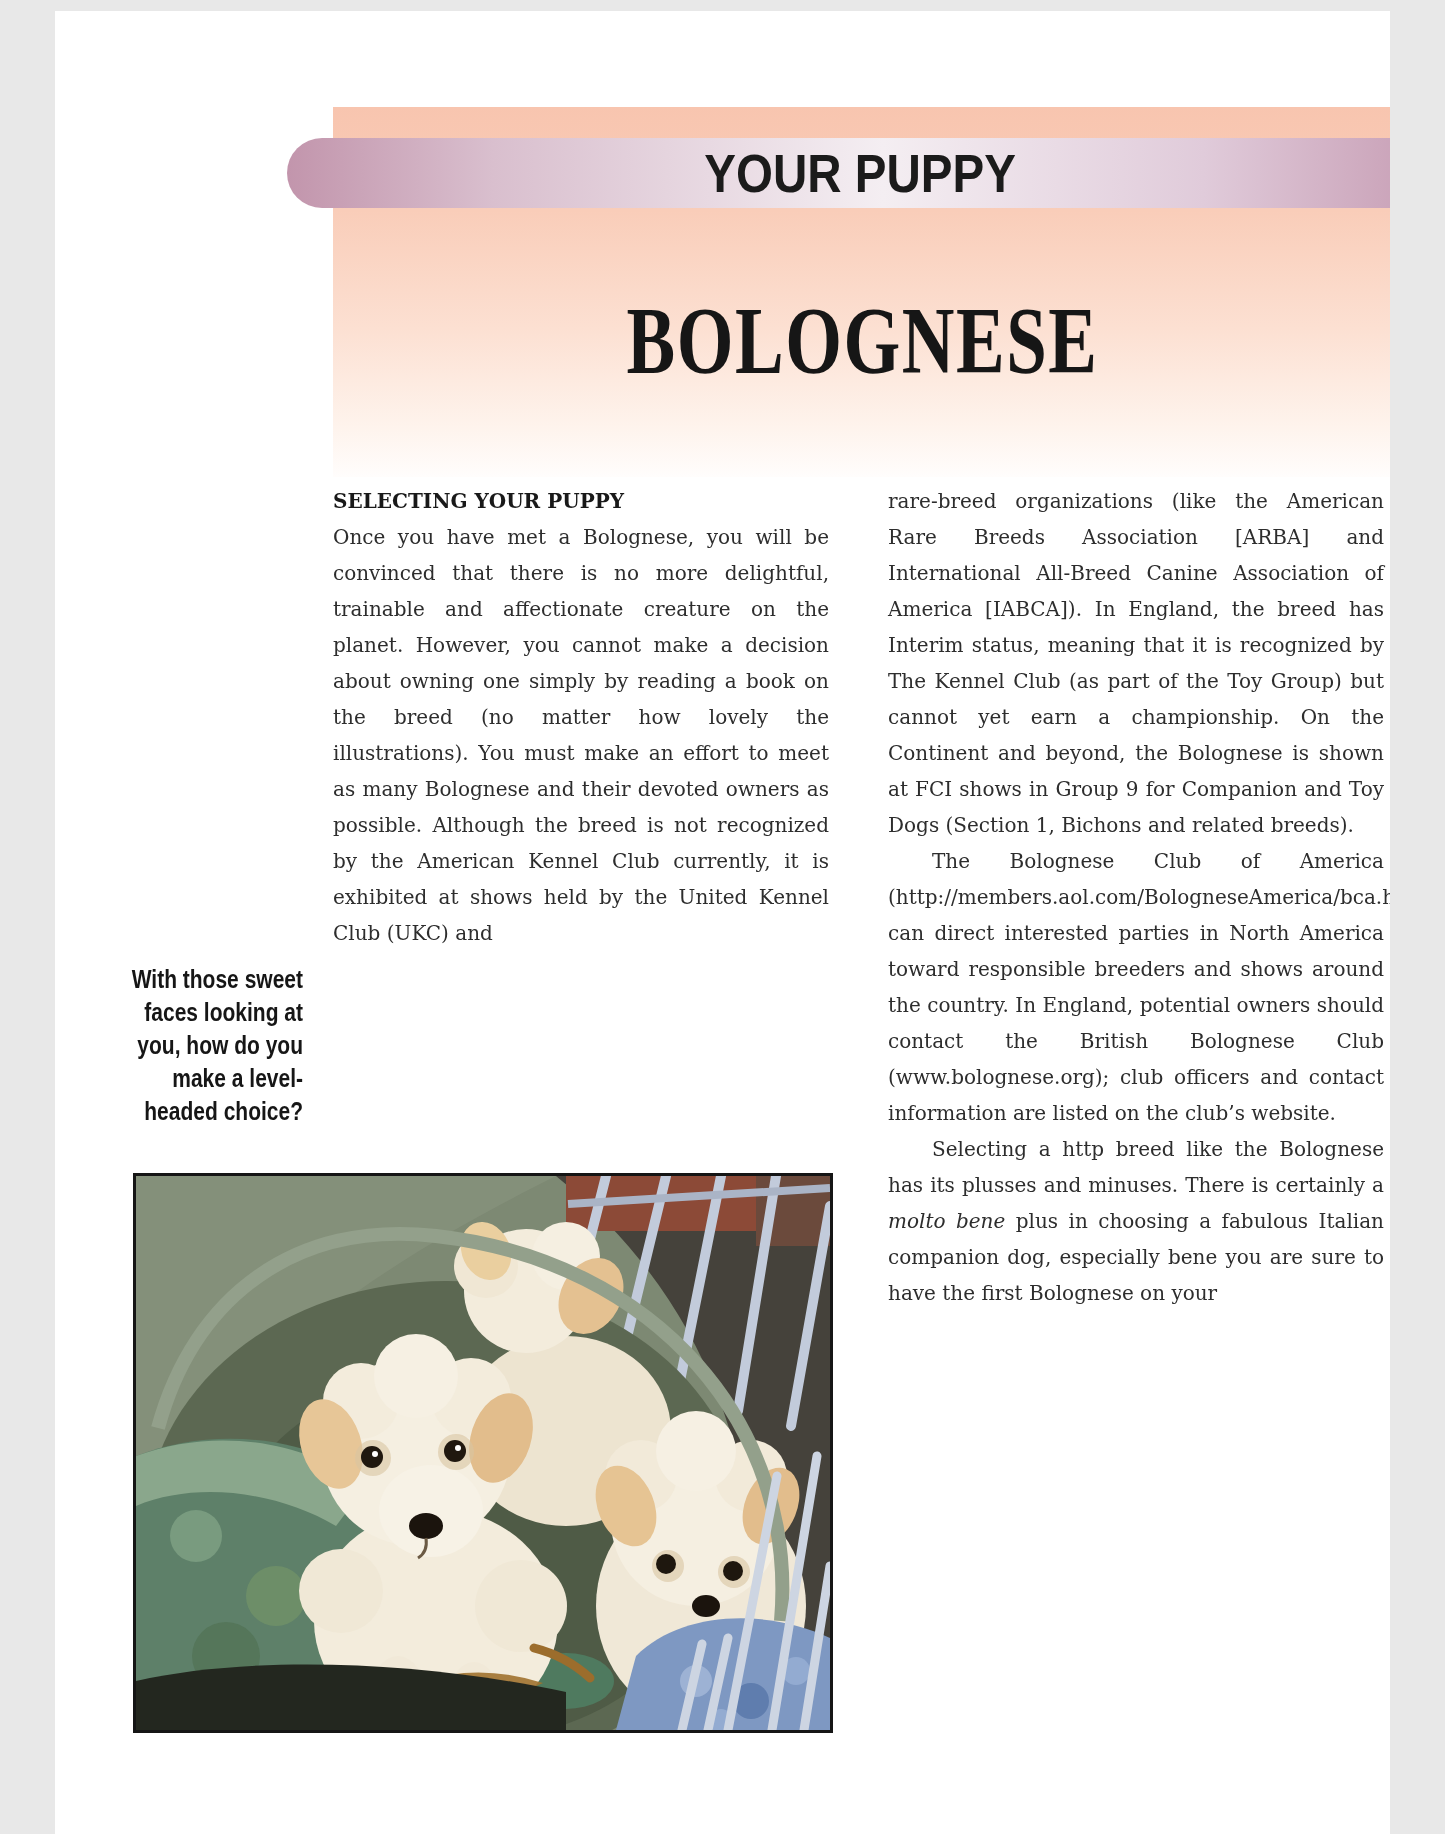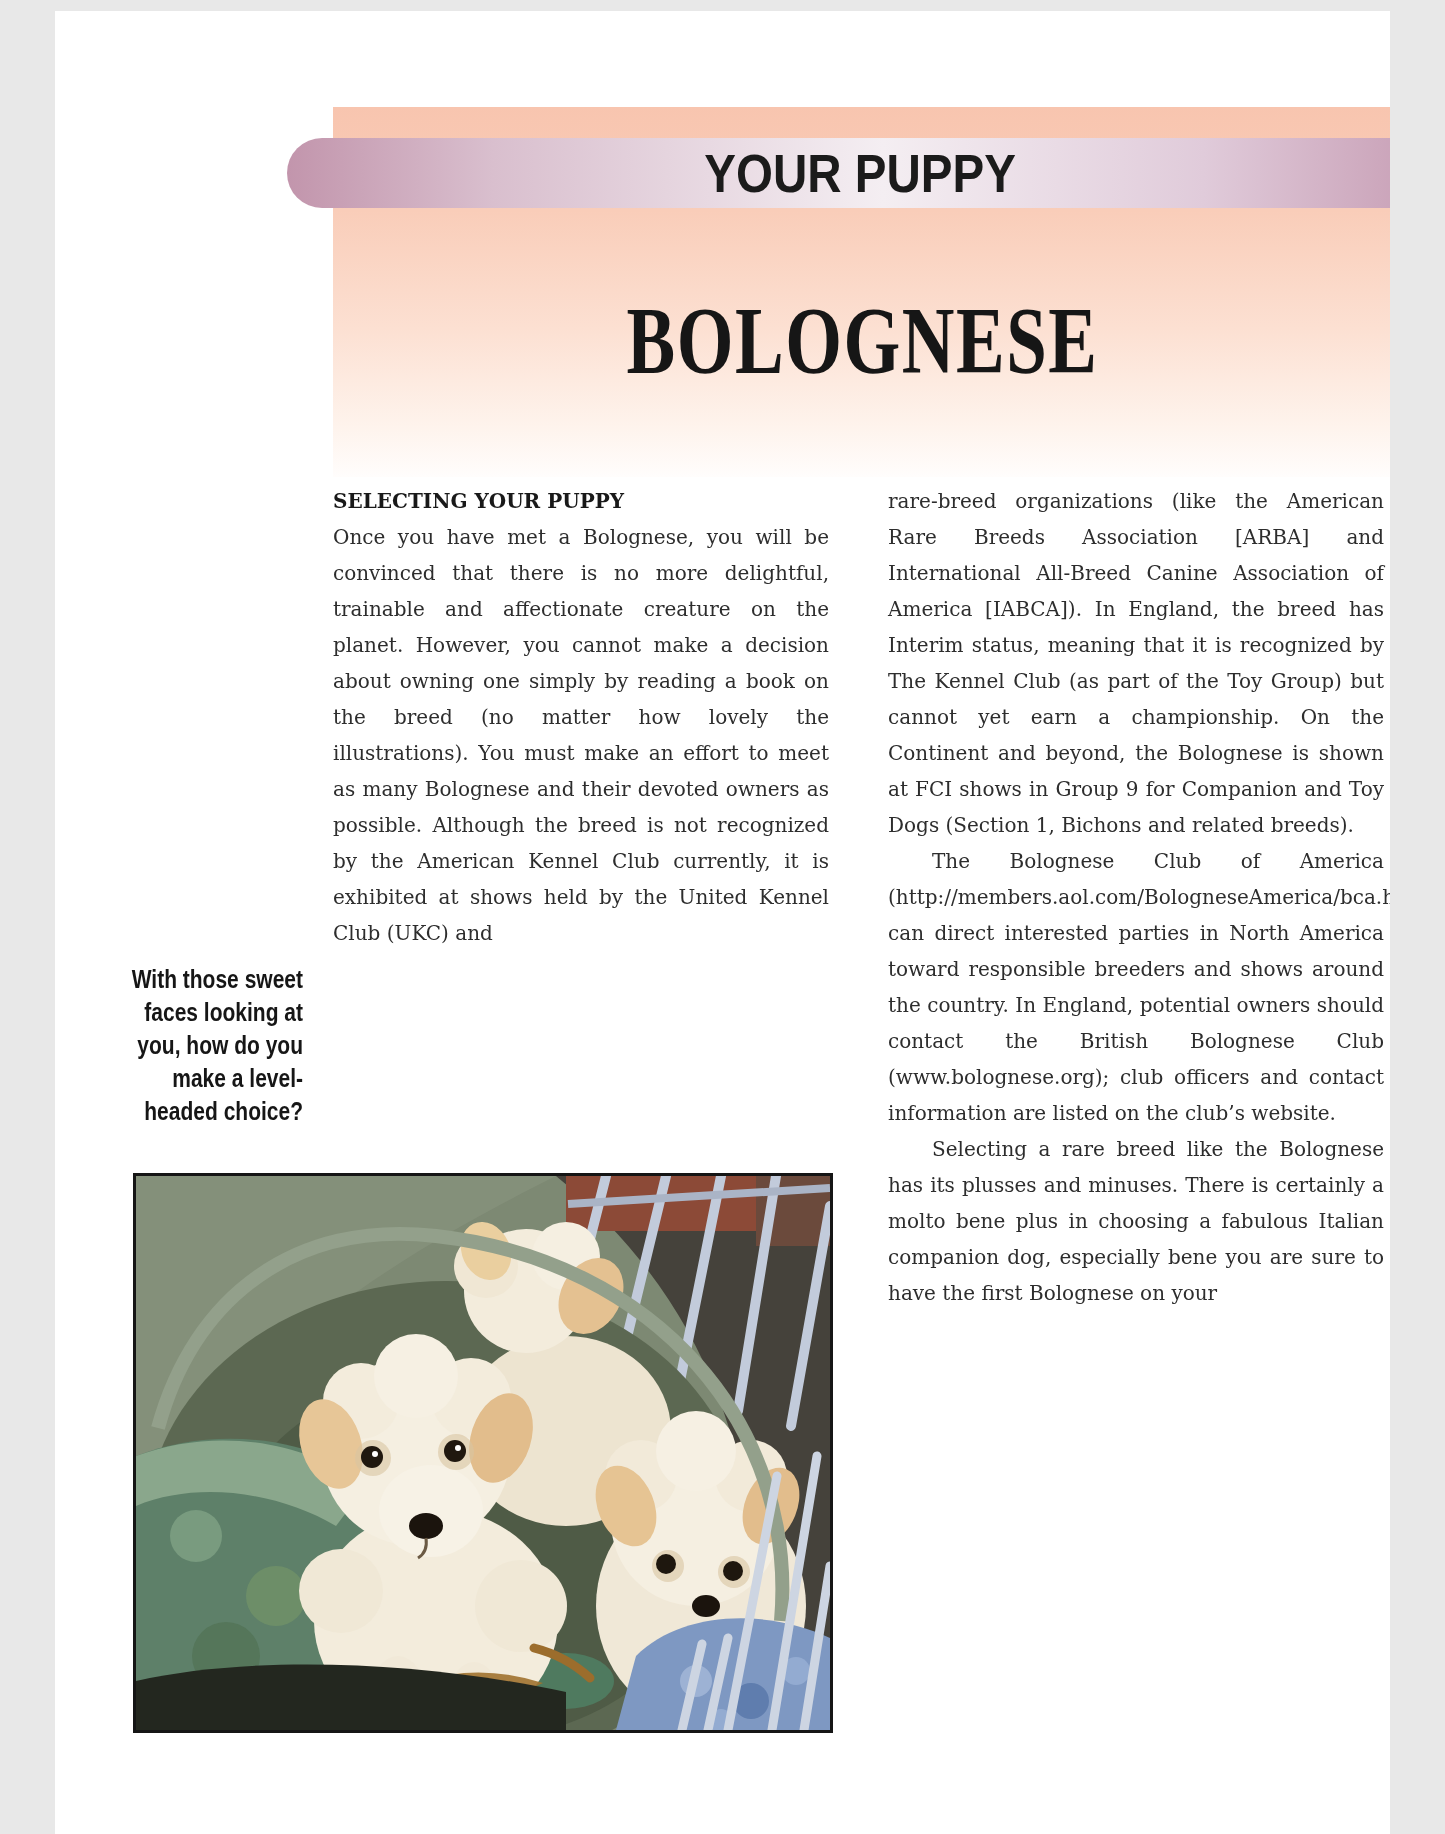--- a/index.html
+++ b/index.html
@@ -39,21 +39,21 @@
   
   .col{
     position:absolute;top:472px;width:496px;
     font-size:20px;line-height:36px;text-align:justify;color:#2d2d2d;
   }
   .col-left{left:278px;}
   .col-right{left:833px;}
   .sect-head{font-weight:bold;color:#191919;}
   .para{margin:0;}
   .indent{text-indent:44px;}
-  .it{}
+  .it{font-style:italic;}
   
   .figure{
     position:absolute;left:78px;top:1162px;width:700px;height:560px;
     border:3px solid #151515;box-sizing:border-box;background:#7d8973;
   }
   .figure svg{display:block;width:694px;height:554px;}
 </style>
 </head>
 <body>
 
@@ -74,21 +74,21 @@
   </div>
 
   <div class="col col-left">
     <div class="sect-head">SELECTING YOUR PUPPY</div>
     <p class="para">Once you have met a Bolognese, you will be convinced that there is no more delightful, trainable and affectionate creature on the planet. However, you cannot make a decision about owning one simply by reading a book on the breed (no matter how lovely the illustrations). You must make an effort to meet as many Bolognese and their devoted owners as possible. Although the breed is not recognized by the American Kennel Club currently, it is exhibited at shows held by the United Kennel Club (UKC) and</p>
   </div>
 
   <div class="col col-right">
     <p class="para">rare-breed organizations (like the American Rare Breeds Association [ARBA] and International All-Breed Canine Association of America [IABCA]). In England, the breed has Interim status, meaning that it is recognized by The Kennel Club (as part of the Toy Group) but cannot yet earn a championship. On the Continent and beyond, the Bolognese is shown at FCI shows in Group 9 for Companion and Toy Dogs (Section 1, Bichons and related breeds).</p>
     <p class="para indent">The Bolognese Club of America (http://members.aol.com/BologneseAmerica/bca.htm) can direct interested parties in North America toward responsible breeders and shows around the country. In England, potential owners should contact the British Bolognese Club (www.bolognese.org); club officers and contact information are listed on the club’s website.</p>
-    <p class="para indent"><span>Selecting a rare breed like the Bolognese has its plusses and minuses. There is certainly a </span><span class="it">molto bene</span><span> plus in choosing a fabulous Italian companion dog, especially bene you are sure to have the first Bolognese on your</span></p>
+    <p class="para indent"><span>Selecting a http breed like the Bolognese has its plusses and minuses. There is certainly a </span><span class="it">molto bene</span><span> plus in choosing a fabulous Italian companion dog, especially bene you are sure to have the first Bolognese on your</span></p>
   </div>
 
   <div class="figure">
     <svg viewBox="0 0 694 554" aria-hidden="true">
 
       <rect x="0" y="0" width="694" height="554" fill="#7d8973"></rect>
       <path d="M0,0 L420,0 C300,60 120,160 40,300 L0,340 Z" fill="#87937d" opacity="0.7"></path>
 
       <path d="M420,0 L694,0 L694,554 L600,554 C644,360 604,150 420,0 Z" fill="#45423b"></path>
       <rect x="430" y="0" width="190" height="55" fill="#8c4a37"></rect>

